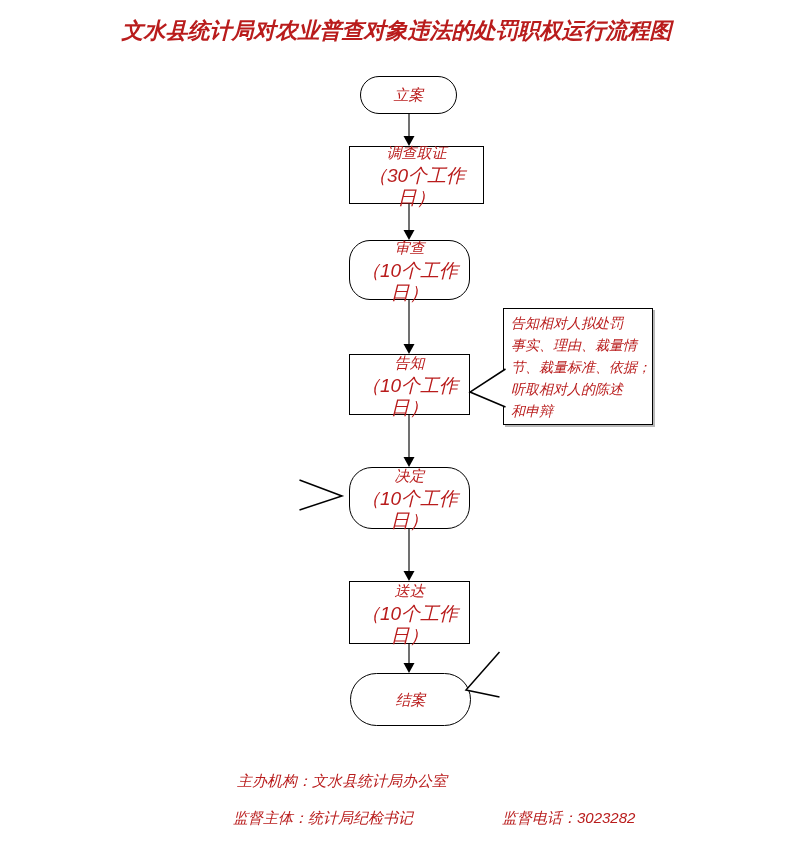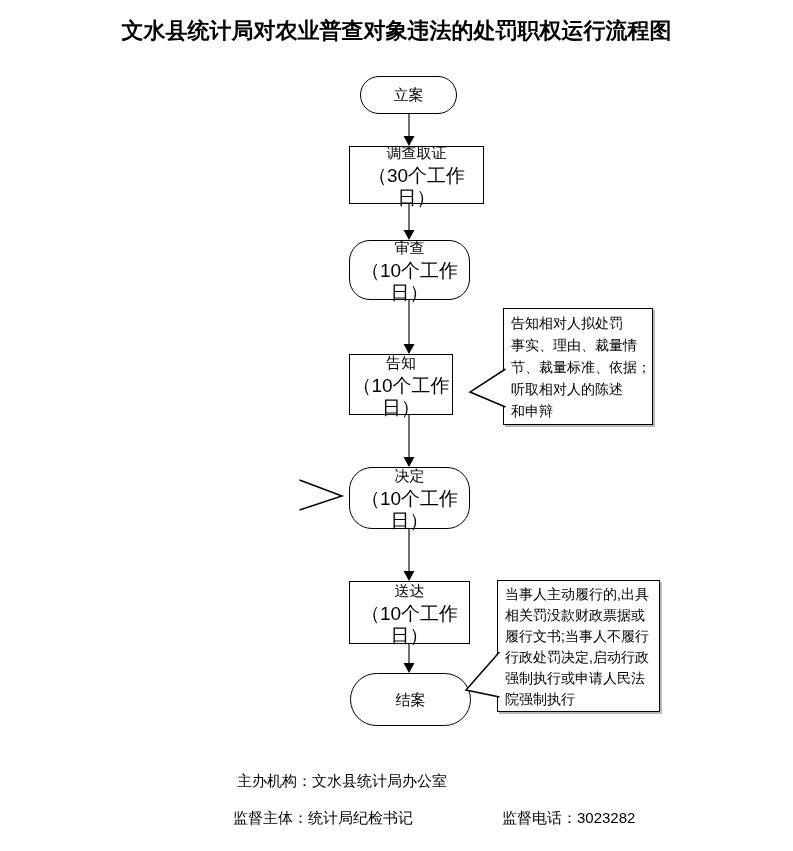--- a/index.html
+++ b/index.html
@@ -1,22 +1,23 @@
 <!DOCTYPE html>
 <html><head>
 <meta charset="utf-8">
 <style>
   html, body { margin: 0; padding: 0; background: #ffffff; }
   .page {
     position: relative;
     width: 793px; height: 851px;
     background: #ffffff;
     font-family: "Liberation Sans", sans-serif;
-    color: #000000;
+    color: #b91c1c;
     overflow: hidden;
+    font-style: italic;
   }
   .title {
     position: absolute;
     top: 16px; left: 0; width: 793px;
     text-align: center;
     font-size: 22px;
     font-weight: bold;
     letter-spacing: 0px;
   }
   .node {
@@ -70,21 +71,21 @@
   <div class="node" style="left:349px; top:146px; width:135px; height:58px;">
     <div class="node-label">调查取证</div>
     <div class="node-duration">（30个工作日）</div>
   </div>
 
   <div class="node" style="left:349px; top:240px; width:121px; height:60px;border-radius:21px;">
     <div class="node-label">审查</div>
     <div class="node-duration">（10个工作日）</div>
   </div>
 
-  <div class="node" style="left:349px; top:354px; width:104px; height:61px;">
+  <div class="node" style="left:349px; top:354px; width:121px; height:61px;">
     <div class="node-label">告知</div>
     <div class="node-duration">（10个工作日）</div>
   </div>
 
   <div class="node" style="left:349px; top:467px; width:121px; height:62px;border-radius:23px;">
     <div class="node-label">决定</div>
     <div class="node-duration">（10个工作日）</div>
   </div>
 
   <div class="node" style="left:349px; top:581px; width:121px; height:63px;">
@@ -98,28 +99,20 @@
 
   <div class="callout callout-notify" style="left:503px; top:308px; width:150px; height:117px;">
     <div class="callout-line">告知相对人拟处罚</div>
     <div class="callout-line">事实、理由、裁量情</div>
     <div class="callout-line">节、裁量标准、依据；</div>
     <div class="callout-line">听取相对人的陈述</div>
     <div class="callout-line">和申辩</div>
   </div>
 
 
-  <div class="callout callout-closing" style="left:497px; top:580px; width:163px; height:132px;">
-    <div class="callout-line">当事人主动履行的,出具</div>
-    <div class="callout-line">相关罚没款财政票据或</div>
-    <div class="callout-line">履行文书;当事人不履行</div>
-    <div class="callout-line">行政处罚决定,启动行政</div>
-    <div class="callout-line">强制执行或申请人民法</div>
-    <div class="callout-line">院强制执行</div>
-  </div>
 
   <svg class="connector-layer" width="793" height="851" viewBox="0 0 793 851">
     <g>
       <line x1="409" y1="114" x2="409" y2="137" stroke="#404040" stroke-width="1.5"></line>
       <polygon points="403.5,136 414.5,136 409,146" fill="#000"></polygon>
     </g>
     <g>
       <line x1="409" y1="204" x2="409" y2="231" stroke="#404040" stroke-width="1.5"></line>
       <polygon points="403.5,230 414.5,230 409,240" fill="#000"></polygon>
     </g>

